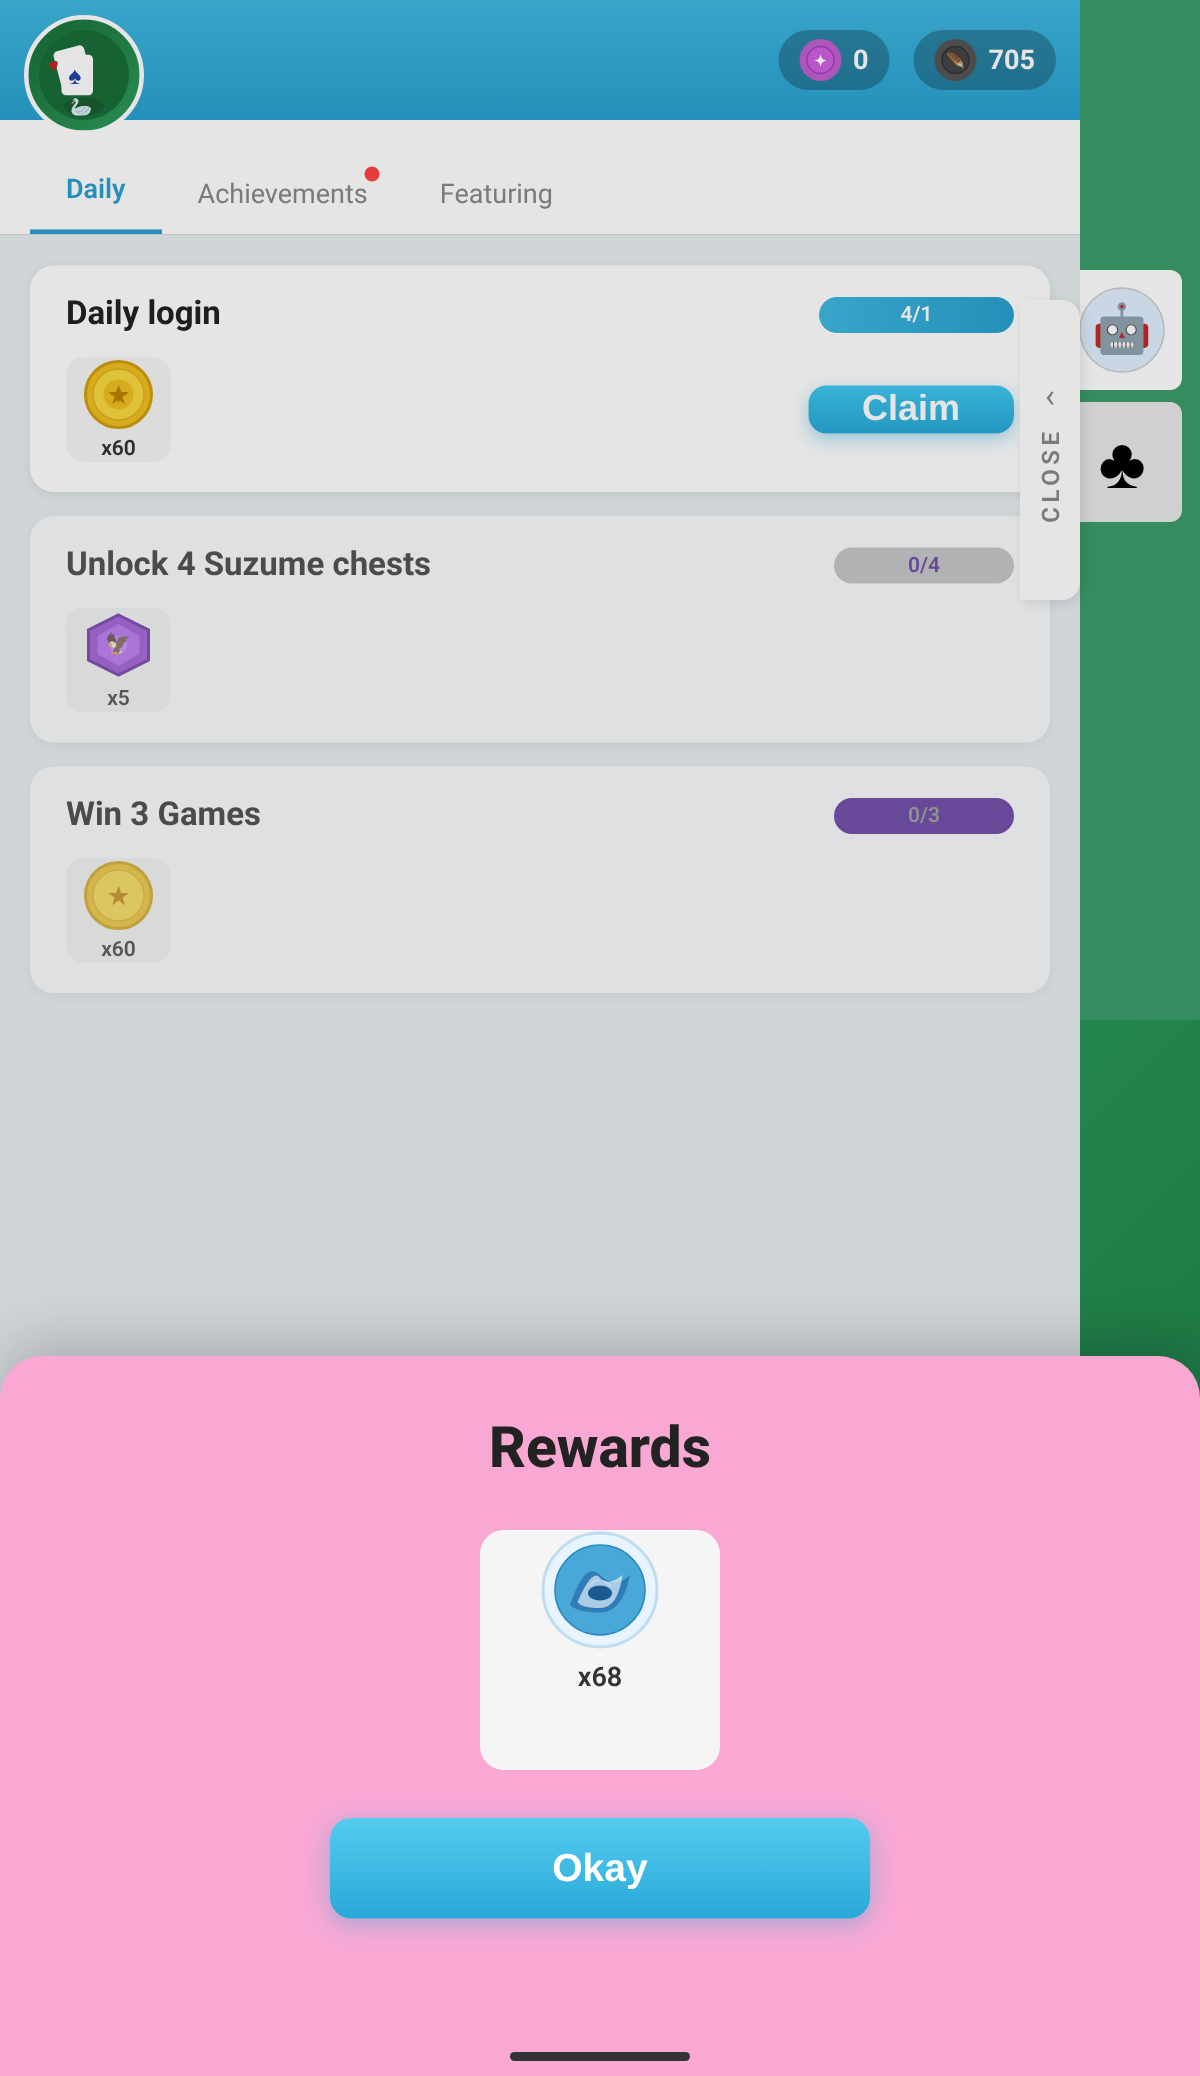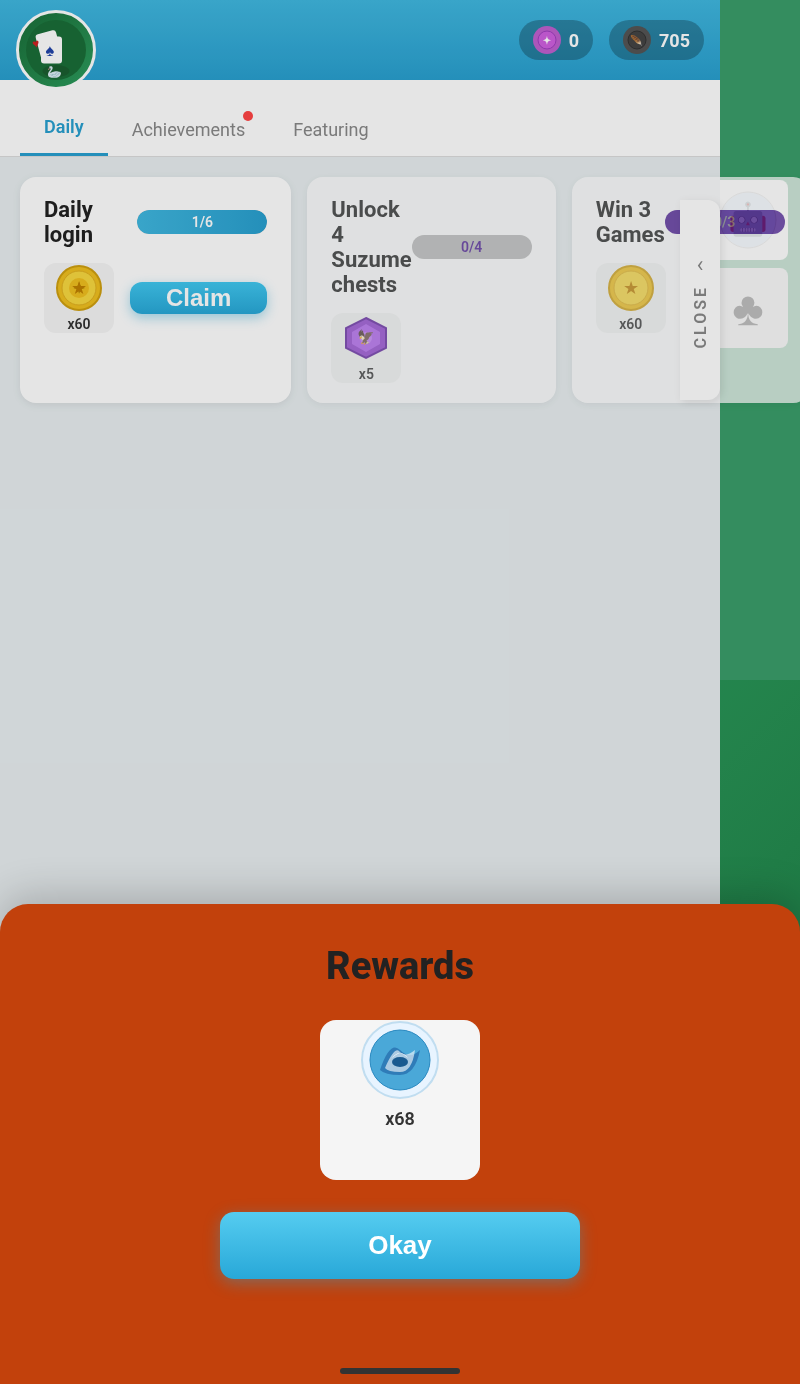--- a/index.html
+++ b/index.html
@@ -166,21 +166,21 @@
       width: 10px;
       height: 10px;
       background: #ff4444;
       border-radius: 50%;
     }
 
     
     .content-area {
       padding: 20px;
       display: flex;
-      flex-direction: row;
+      flex-direction: column;
       gap: 16px;
       justify-content: space-between;
     }
 
     
     .quest-card {
       background: white;
       border-radius: 16px;
       padding: 20px 24px;
       display: flex;
@@ -309,21 +309,21 @@
       font-size: 22px;
       color: #888;
       margin-bottom: 8px;
     }
 
     
     .modal-overlay {
       position: absolute;
       bottom: 0; left: 0;
       width: 800px;
-      background: #c2410c;
+      background: #f9a8d4;
       border-radius: 28px 28px 0 0;
       z-index: 50;
       padding: 40px 32px 60px;
       display: flex;
       flex-direction: column;
       align-items: center;
       gap: 32px;
       box-shadow: 0 -8px 40px rgba(0,0,0,0.2);
       height: 480px;
     }
@@ -456,21 +456,21 @@
     </div>
   </div>
 
   <div class="content-area">
 
     <div class="quest-card">
       <div class="quest-header">
         <span class="quest-title">Daily login</span>
         <div class="progress-bar-container" style="min-width:130px;">
           <div class="progress-bar-fill" style="width:100%;"></div>
-          <span class="progress-text">1/6</span>
+          <span class="progress-text">4/1</span>
         </div>
       </div>
       <div class="quest-reward">
         <div class="reward-icon">
           <svg width="48" height="48" viewBox="0 0 48 48" class="gold-coin">
             <circle cx="24" cy="24" r="22" fill="#f0c020" stroke="#d0a010" stroke-width="2"></circle>
             <circle cx="24" cy="24" r="17" fill="#f8d840" stroke="#e0b020" stroke-width="1"></circle>
             <circle cx="24" cy="24" r="10" fill="#f0c020"></circle>
             <text x="24" y="29" text-anchor="middle" font-size="14" fill="#a07000" font-weight="bold">✦</text>
 

